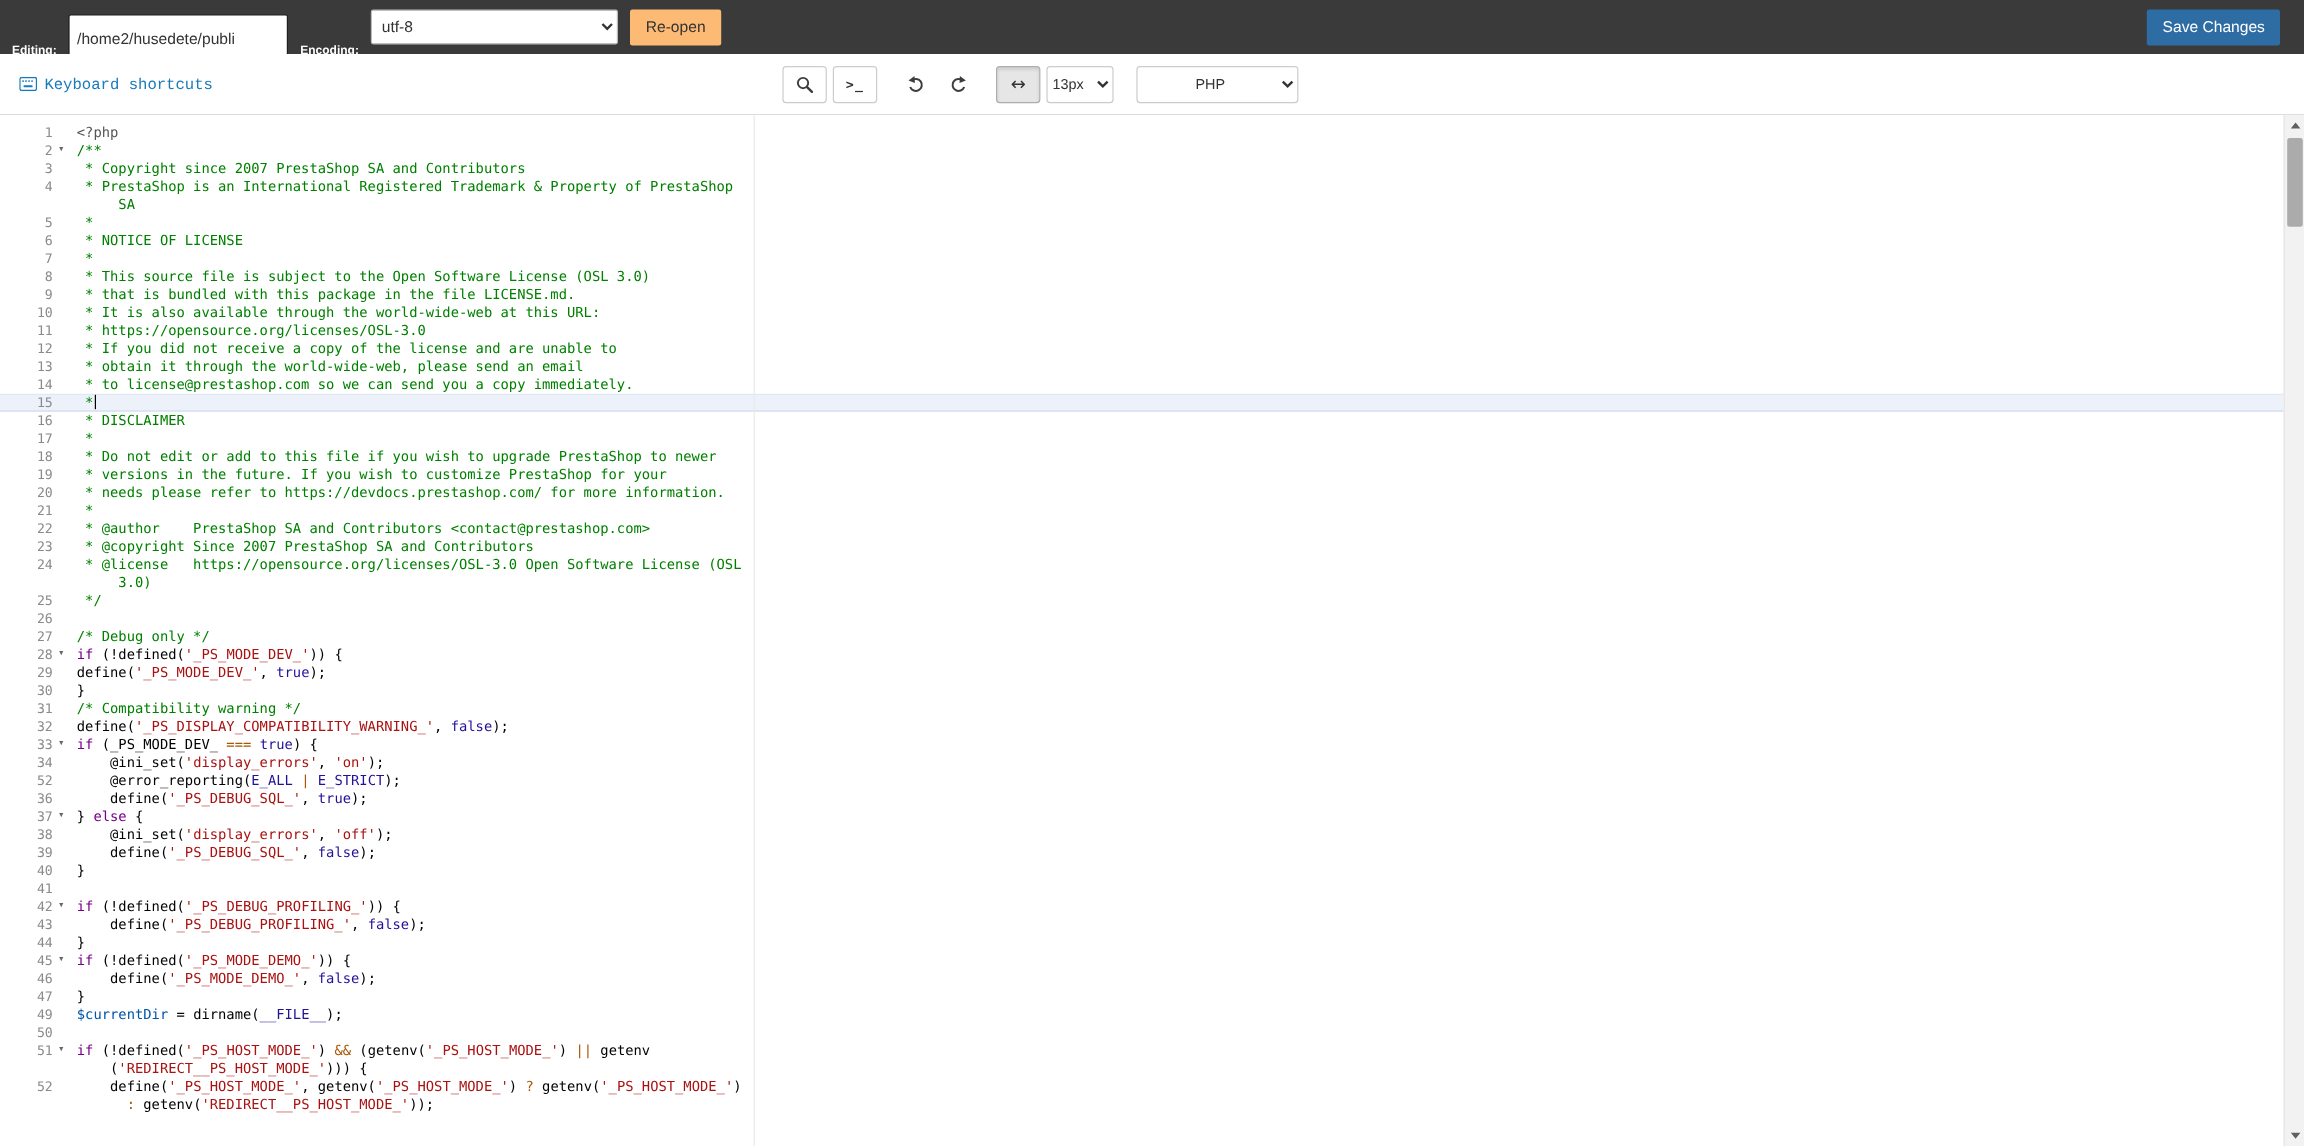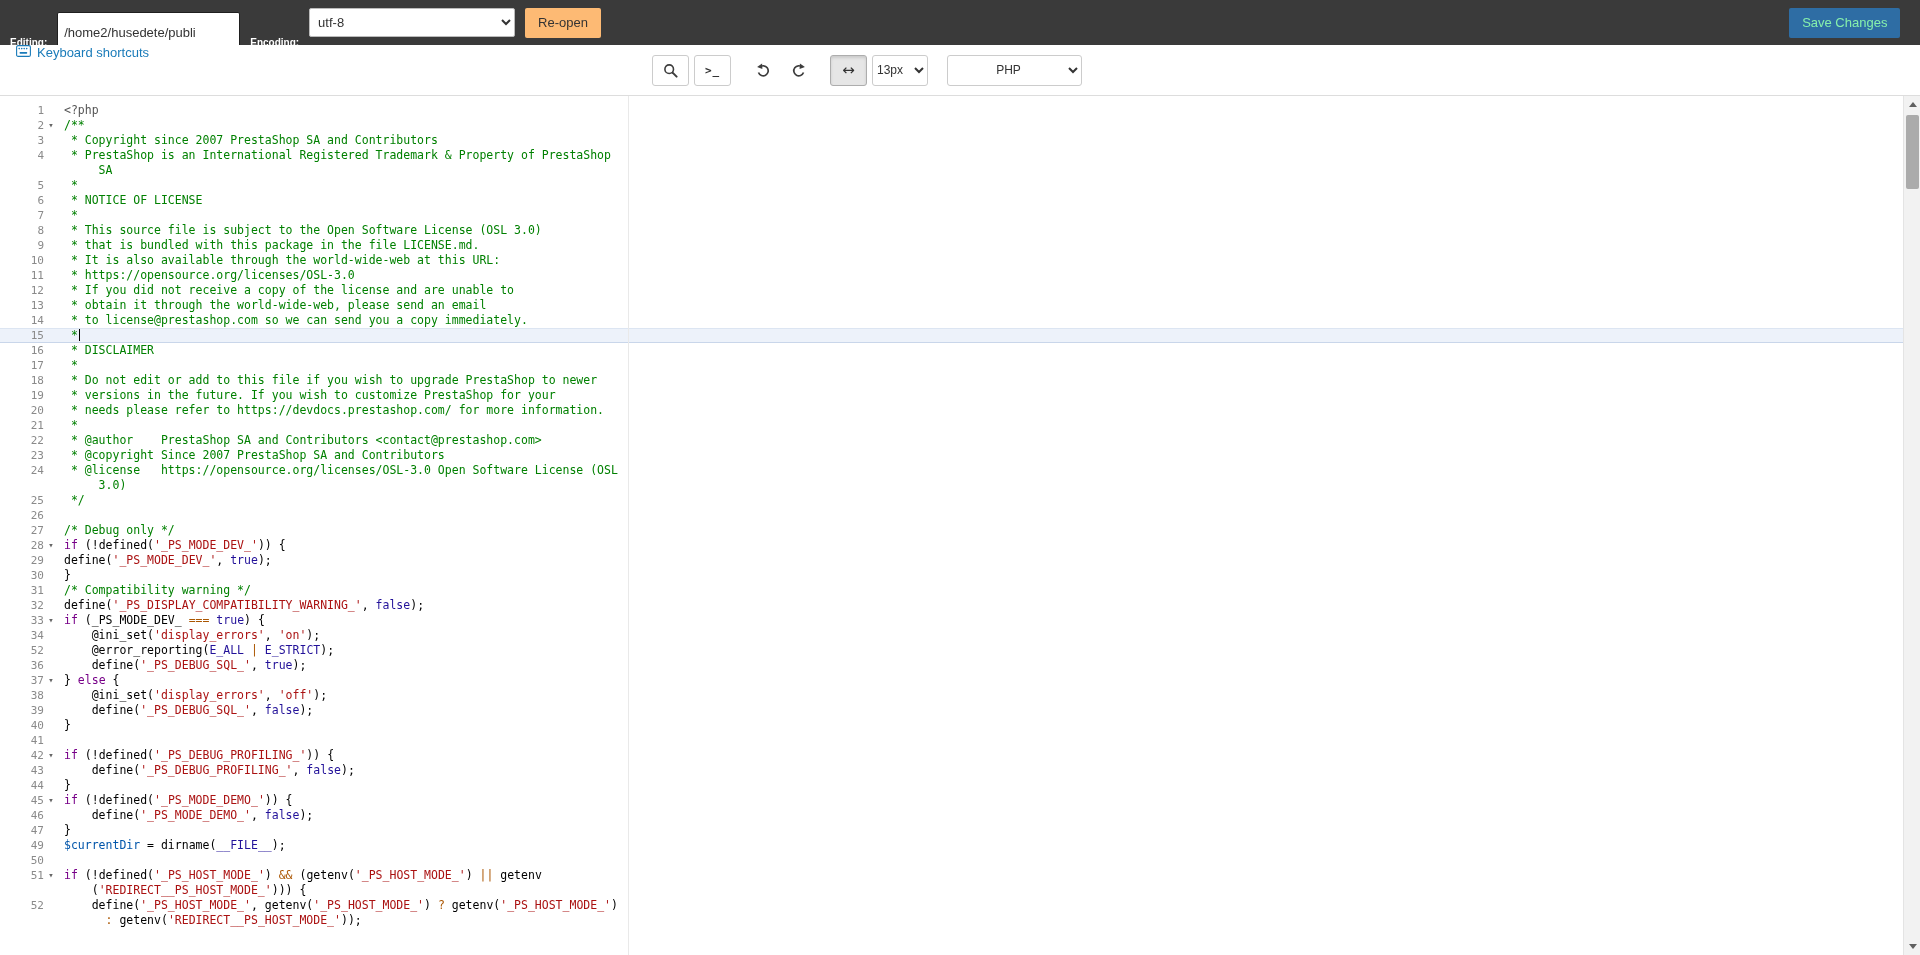--- a/index.html
+++ b/index.html
@@ -10,28 +10,28 @@
     display:flex;align-items:center;gap:10px;padding:0 12px 0 10px;
     font-family:"Liberation Sans",sans-serif;}
   .tb-label{color:#fff;font-size:10px;font-weight:bold;white-space:nowrap;margin-top:40px;}
   .path-input{width:183px;height:41px;border:1px solid #1f1f1f;border-radius:2px;
     padding:0 6px;font-size:13px;color:#333;font-family:"Liberation Sans",sans-serif;background:#fff;margin-top:20px;}
   select{font-family:"Liberation Sans",sans-serif;}
   .enc-select{width:206px;height:29px;font-size:13px;border:1px solid #bbb;border-radius:2px;
     background:#fff;color:#333;padding:0 4px;}
   .btn{height:30px;padding:0 13px;font-size:13px;border:none;border-radius:2px;
     background:#fdba74;color:#333;cursor:pointer;font-family:"Liberation Sans",sans-serif;white-space:nowrap;}
-  .btn-primary{background:var(--color-accent,#2e6da4);color:#86efac;}
+  .btn-primary{background:var(--color-accent,#2e6da4);color:#ffffff;}
   .topbar-right{margin-left:auto;display:flex;gap:21px;align-items:center;flex-direction:column;}
 
   
   .toolbar{position:absolute;top:45px;left:0;width:100%;height:51px;background:#fff;
     border-bottom:1px solid #ddd;font-family:"Liberation Sans",sans-serif;}
-  .kbd-link{position:absolute;left:16px;top:0;height:100%;display:flex;align-items:flex-start;gap:6px;
-    color:var(--color-link,#1a7bb9);font-size:13px;text-decoration:none;cursor:pointer;}
+  .kbd-link{position:absolute;left:16px;top:0;height:100%;display:flex;align-items:center;gap:6px;
+    color:var(--color-link,#1a7bb9);font-size:13px;text-decoration:none;cursor:pointer;font-family:Liberation Mono, monospace;}
   .tb-center{position:absolute;left:652px;top:0;height:100%;display:flex;align-items:center;gap:5px;}
   .tbtn{height:31px;min-width:37px;display:inline-flex;align-items:center;justify-content:center;
     background:#fff;border:1px solid #ccc;border-radius:3px;cursor:pointer;padding:0 8px;}
   .tbtn.icon-only{border-color:transparent;background:transparent;min-width:30px;padding:0 4px;}
   .tbtn.pressed{background:#e6e6e6;border-color:#adadad;box-shadow:inset 0 2px 3px rgba(0,0,0,.12);}
   .ml12{margin-left:12px;} .ml14{margin-left:14px;}
   .cmd-glyph{font:bold 11px "DejaVu Sans Mono",monospace;color:#333;letter-spacing:1px;}
   .wrap-glyph{font-size:15px;color:#333;line-height:1;font-family:"DejaVu Sans",sans-serif;}
   .sel-small{height:31px;border:1px solid #ccc;border-radius:3px;background:#fff;font-size:12px;color:#333;}
   .sel-fontsize{width:56px;}

